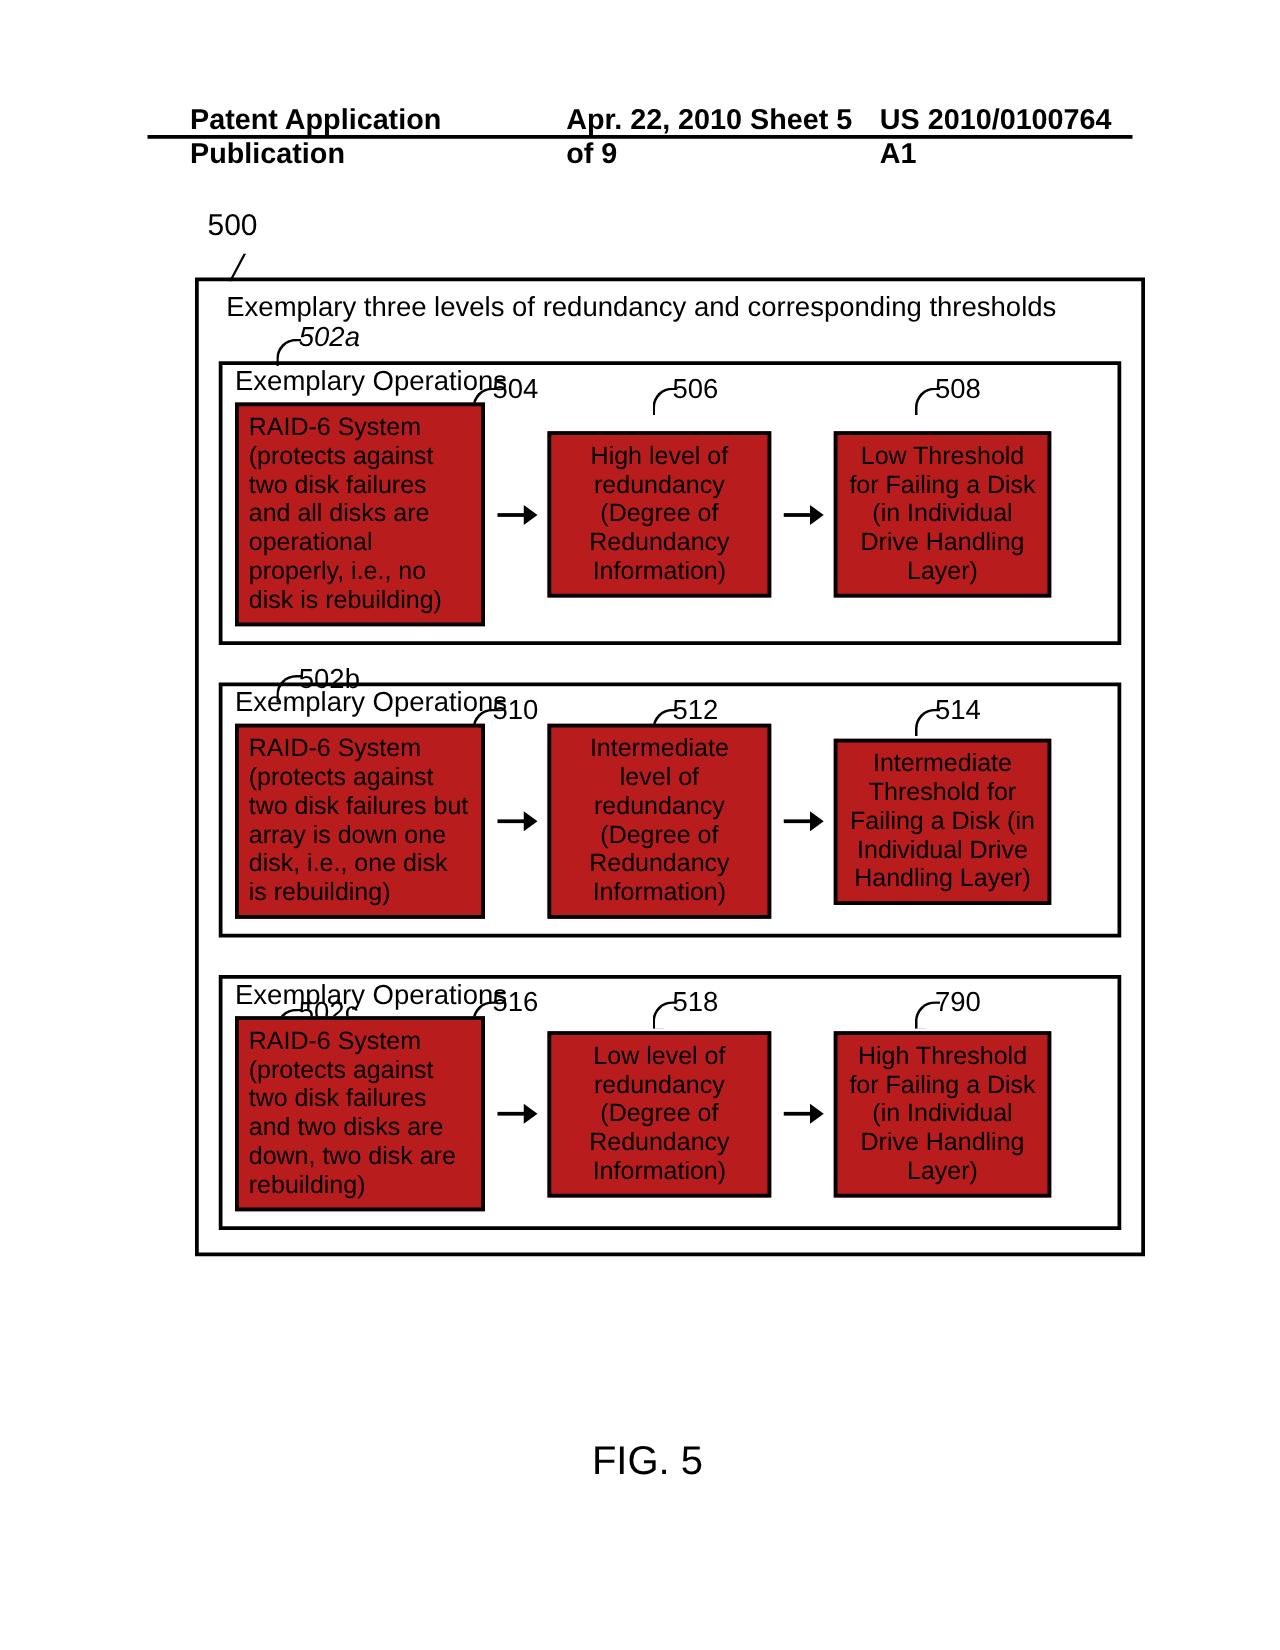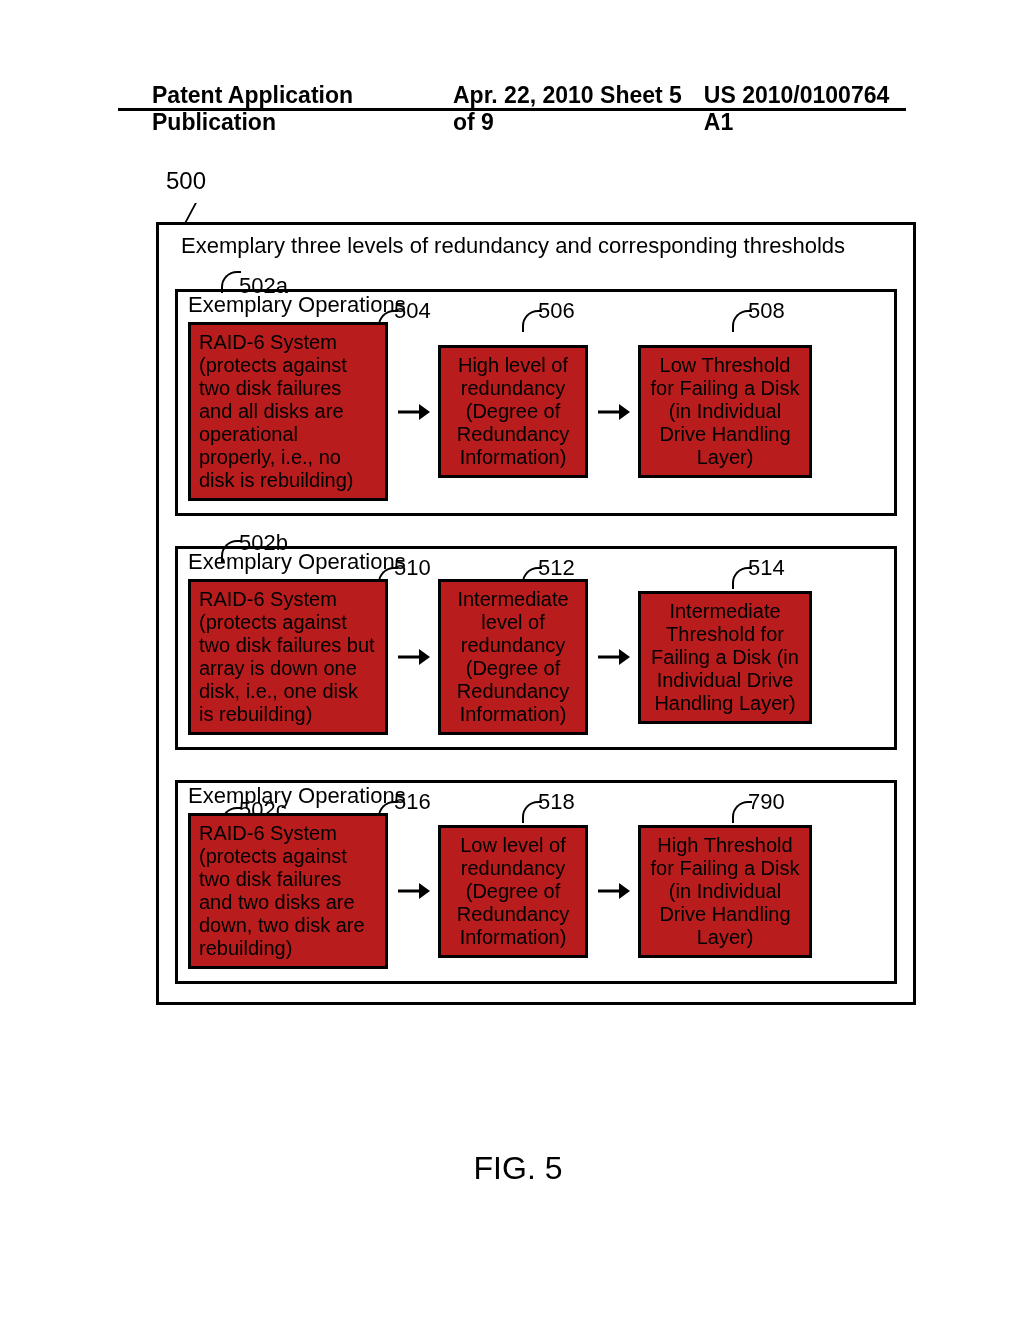--- a/index.html
+++ b/index.html
@@ -84,21 +84,21 @@
   }
   .cell {
     border: 3px solid #000;
     padding: 6px 8px;
     font-size: 20px;
     line-height: 1.15;
     text-align: left;
     background: #b91c1c;
   }
   .cell.left { width: 200px; }
-  .cell.mid { width: 150px; text-align: center; }
+  .cell.mid { width: 179px; text-align: center; }
   .cell.right { width: 174px; text-align: center; }
   .arrow {
     flex: 0 0 30px;
     height: 2px;
     position: relative;
   }
   .arrow::before {
     content: "";
     position: absolute;
     left: 0; right: 6px; top: 50%;
@@ -150,21 +150,21 @@
   <span class="header-right">US 2010/0100764 A1</span>
 </div>
 <div class="header-line"></div>
 
 <div class="ref-500">500</div>
 <div class="ref-500-tick"></div>
 
 <div class="outer-box">
   <div class="outer-title">Exemplary three levels of redundancy and corresponding thresholds</div>
 
-  <div class="refnum" style="top:48px; left:80px;">502a</div>
+  <div class="refnum" style="top:32px; left:80px;font-style:italic;">502a</div>
   <div class="leader" style="top:46px; left:62px;"></div>
 
   <div class="ops-group" style="margin-top:30px;">
     <div class="ops-title">Exemplary Operations</div>
 
     <div class="refnum" style="top:6px; left:216px;">504</div>
     <div class="leader" style="top:18px; left:200px;"></div>
 
     <div class="refnum" style="top:6px; left:360px;">506</div>
     <div class="leader" style="top:18px; left:344px;"></div>

